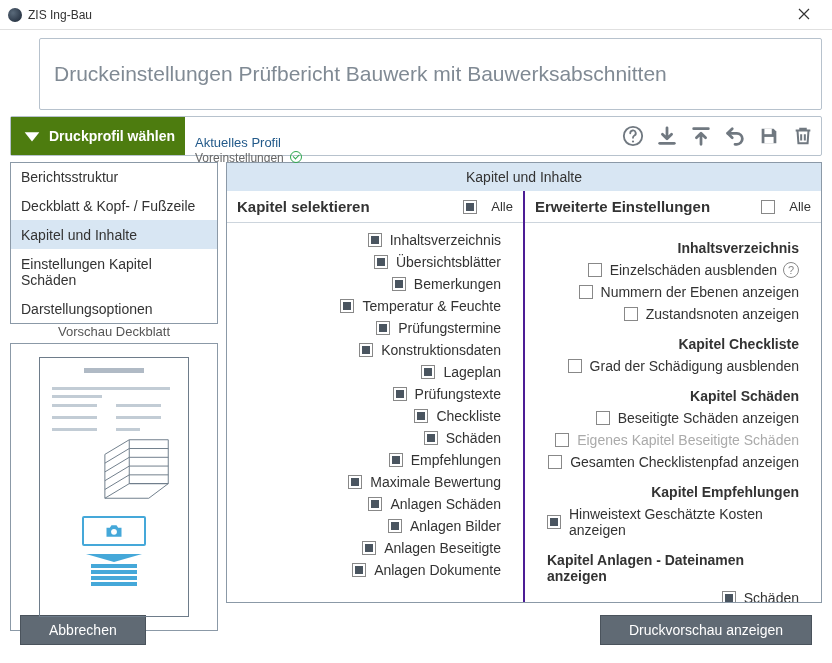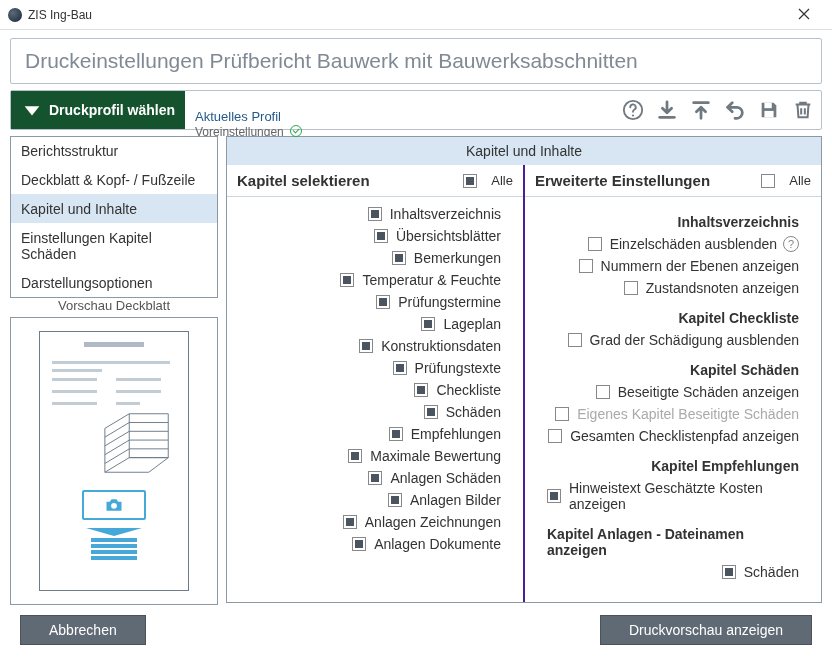--- a/index.html
+++ b/index.html
@@ -5,25 +5,25 @@
 * { box-sizing: border-box; margin: 0; padding: 0; font-family: "Segoe UI", Arial, sans-serif; }
 body { background: #fff; width: 832px; height: 663px; overflow: hidden; font-size: 13px; color: #333; }
 
 .titlebar { height: 30px; display: flex; align-items: center; padding: 0 8px; border-bottom: 1px solid #e0e0e0; }
 .titlebar .title { flex: 1; margin-left: 6px; font-size: 12px; color: #333; }
 .titlebar .close { width: 40px; text-align: center; font-size: 14px; cursor: pointer; }
 .app-icon { width: 14px; height: 14px; border-radius: 50%; background: radial-gradient(circle at 35% 35%, #5a6a7a 0%, #334050 60%, #1a2430 100%); }
 
 .content { padding: 8px 10px; display: flex; flex-direction: column; height: calc(100% - 30px); }
 
-.page-title-box { border: 1px solid #b7c2cd; border-radius: 2px; padding: 10px 14px; margin-bottom: 6px; }
+.page-title-box { border: 1px solid #b7c2cd; border-radius: 2px; padding: 23px 14px; margin-bottom: 6px; margin-left: 29px; }
 .page-title-box h1 { font-size: 21px; font-weight: 400; color: #808a94; }
 
 .toolbar { display: flex; align-items: stretch; height: 40px; border: 1px solid #b7c2cd; border-radius: 2px; margin-bottom: 6px; }
-.profile-btn { background: #14532d; color: #fff; display: flex; align-items: center; padding: 0 10px; font-weight: 600; cursor: pointer; font-size: 14px; }
+.profile-btn { background: #4d7c0f; color: #fff; display: flex; align-items: center; padding: 0 10px; font-weight: 600; cursor: pointer; font-size: 14px; }
 .profile-btn svg { margin-right: 6px; }
 .profile-info { padding: 2px 10px; display: flex; flex-direction: column; justify-content: center; line-height: 1.2; }
 .profile-info .lbl { color: #235a8a; font-size: 13px; margin-top: 28px; }
 .profile-info .val { display: flex; align-items: flex-start; color: #666; font-size: 12px; }
 .profile-info .ok { width: 12px; height: 12px; border: 1.5px solid #2fa84f; border-radius: 50%; margin-left: 6px; position: relative; }
 .profile-info .ok::after { content: ""; position: absolute; left: 2px; top: 2.5px; width: 5px; height: 2.5px; border-left: 1.5px solid #2fa84f; border-bottom: 1.5px solid #2fa84f; transform: rotate(-45deg); }
 .toolbar-spacer { flex: 1; }
 .toolbar-icons { display: flex; align-items: center; padding: 0 6px; gap: 10px; }
 .toolbar-icons .ico { width: 24px; height: 24px; display: flex; align-items: center; justify-content: center; cursor: pointer; color: #707880; }
 .toolbar-icons .ico svg { width: 22px; height: 22px; }
@@ -242,28 +242,28 @@
               <div class="chk-row">
                 <span class="chkbox indeterminate"></span>
                 <span class="chkbox-lbl">Temperatur &amp; Feuchte</span>
               </div>
               <div class="chk-row">
                 <span class="chkbox indeterminate"></span>
                 <span class="chkbox-lbl">Prüfungstermine</span>
               </div>
               <div class="chk-row">
                 <span class="chkbox indeterminate"></span>
+                <span class="chkbox-lbl">Konstruktionsdaten</span>
+              </div>
+              <div class="chk-row">
+                <span class="chkbox indeterminate"></span>
                 <span class="chkbox-lbl">Lageplan</span>
               </div>
               <div class="chk-row">
                 <span class="chkbox indeterminate"></span>
-                <span class="chkbox-lbl">Konstruktionsdaten</span>
-              </div>
-              <div class="chk-row">
-                <span class="chkbox indeterminate"></span>
                 <span class="chkbox-lbl">Prüfungstexte</span>
               </div>
               <div class="chk-row">
                 <span class="chkbox indeterminate"></span>
                 <span class="chkbox-lbl">Checkliste</span>
               </div>
               <div class="chk-row">
                 <span class="chkbox indeterminate"></span>
                 <span class="chkbox-lbl">Schäden</span>
               </div>
@@ -278,21 +278,21 @@
               <div class="chk-row">
                 <span class="chkbox indeterminate"></span>
                 <span class="chkbox-lbl">Anlagen Schäden</span>
               </div>
               <div class="chk-row">
                 <span class="chkbox indeterminate"></span>
                 <span class="chkbox-lbl">Anlagen Bilder</span>
               </div>
               <div class="chk-row">
                 <span class="chkbox indeterminate"></span>
-                <span class="chkbox-lbl">Anlagen Zeichnungen</span>
+                <span class="chkbox-lbl">Anlagen Beseitigte</span>
               </div>
               <div class="chk-row">
                 <span class="chkbox indeterminate"></span>
                 <span class="chkbox-lbl">Anlagen Dokumente</span>
               </div>
             </div>
         </div>
         <div class="panel">
           <div class="panel-head">
             <h3>Erweiterte Einstellungen</h3>

